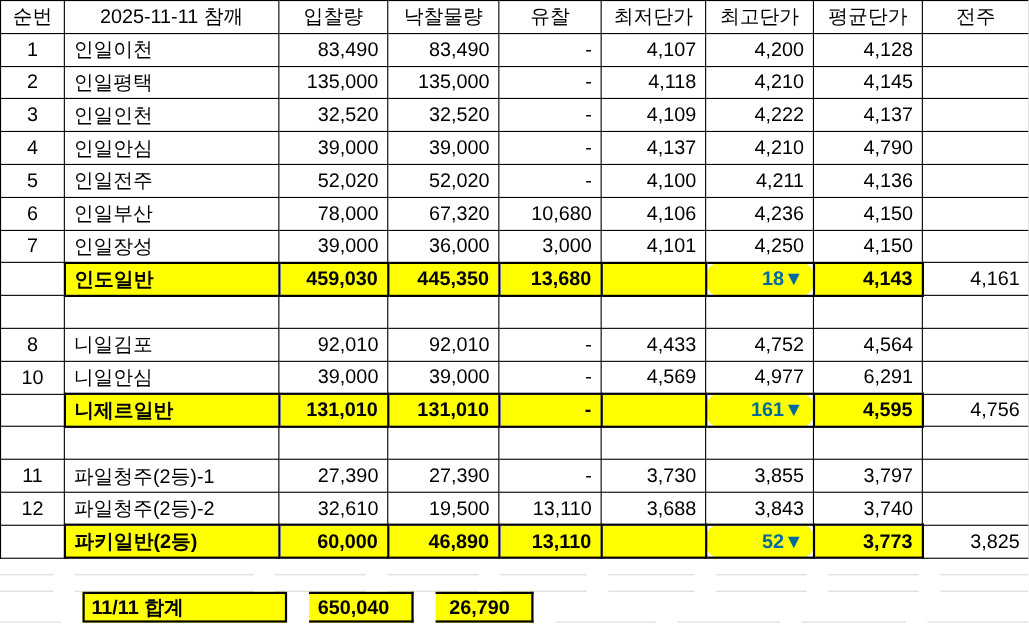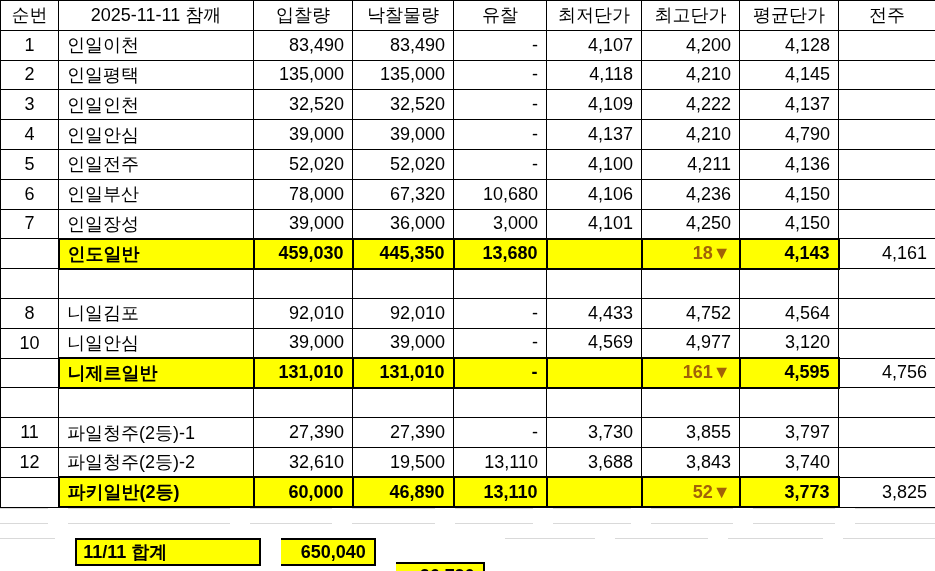--- a/index.html
+++ b/index.html
@@ -21,39 +21,39 @@
     font-weight:400;
     white-space:nowrap;overflow:hidden;
     vertical-align:middle;
   }
   table.main th{text-align:center;padding:0 2px;}
   td.ctr{text-align:center;padding:0 2px;}
   td.left{text-align:left;padding:0 4px 0 6px;}
   td.num{text-align:right;}
   td.dash{padding-right:17px;}
   tr.summary td.hl{background:#ffff00;font-weight:700;border-width:2px;}
-  td.delta{color:#a16207;}
+  td.delta{color:#0369a1;border-radius:12px;}
   
   .footer{width:935px;}
-  .frow{display:flex;align-items:flex-start;gap:20px;}
+  .frow{display:flex;align-items:flex-end;gap:20px;}
   .frow.gap{height:15px;}
   .frow.gap .fcell{border-bottom:1px solid #d9d9d9;}
   .frow.sliver{height:5px;}
   .fcell{box-sizing:border-box;border-right:1px solid #d9d9d9;}
   .frow.total{height:28px;}
   .tcell{box-sizing:border-box;white-space:nowrap;overflow:hidden;}
   .tcell.plain{border-right:1px solid #d9d9d9;border-bottom:1px solid #d9d9d9;}
   .tcell.ycell{
     background:#ffff00;font-weight:700;
     border-top:2px solid #000;border-bottom:2px solid #000;border-right:2px solid #000;
     line-height:24px;
   }
   .tcell.ycell.first{border-left:2px solid #000;}
   .tcell.lbl{text-align:left;padding-left:6px;}
-  .tcell.num{text-align:right;padding-right:8px;}
+  .tcell.num{text-align:right;padding-right:20px;}
 </style>
 </head>
 <body>
 
 <div class="screen">
 
   <table class="main">
     <colgroup id="main-cols">
         <col style="width: 58px;">
         <col style="width: 195px;">
@@ -190,21 +190,21 @@
           <td class="num"></td>
         </tr>
         <tr class="data">
           <td class="ctr">10</td>
           <td class="left">니일안심</td>
           <td class="num">39,000</td>
           <td class="num">39,000</td>
           <td class="num dash">-</td>
           <td class="num">4,569</td>
           <td class="num">4,977</td>
-          <td class="num">3,120</td>
+          <td class="num">6,291</td>
           <td class="num"></td>
         </tr>
         <tr class="summary">
           <td class="ctr"></td>
           <td class="left hl">니제르일반</td>
           <td class="num hl">131,010</td>
           <td class="num hl">131,010</td>
           <td class="num dash hl">-</td>
           <td class="num hl"></td>
           <td class="num hl delta">161▼</td>

